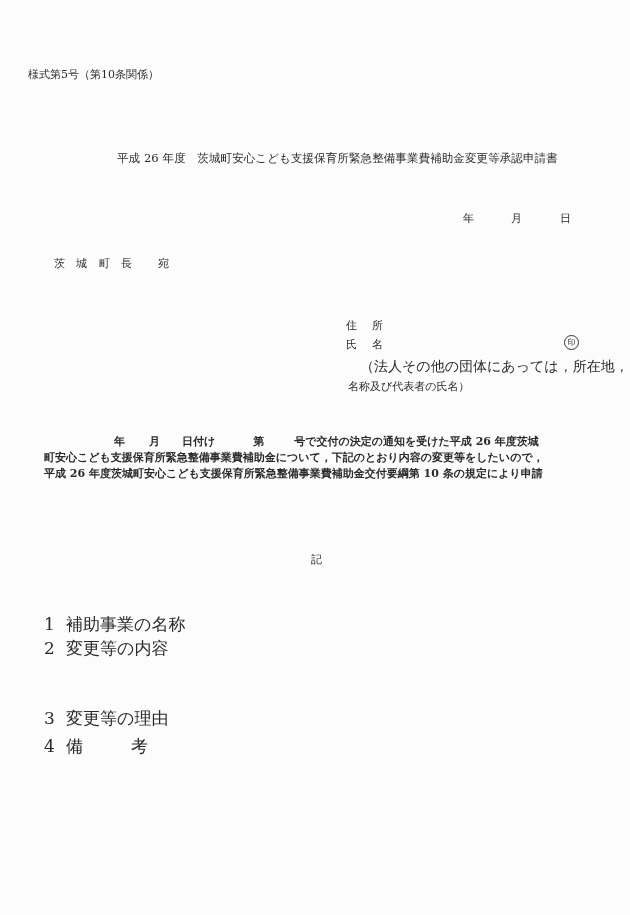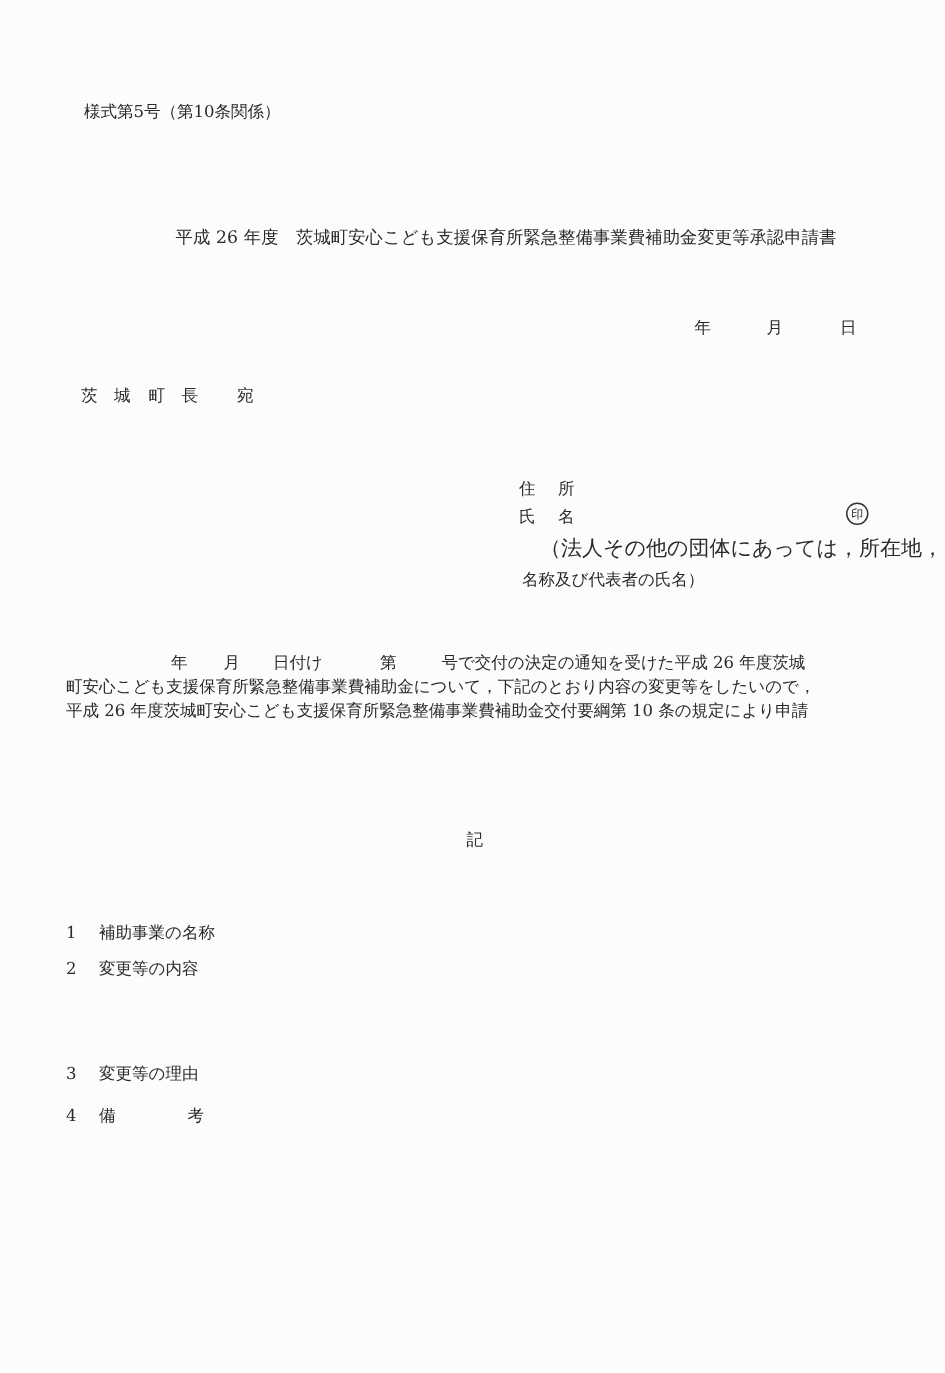--- a/index.html
+++ b/index.html
@@ -11,21 +11,21 @@
       width: 630px;
       height: 915px;
       position: relative;
       overflow: hidden;
       font-family: "DejaVu Serif", "Liberation Serif", serif;
       color: #2a2a2a;
       font-size: 11px;
       line-height: 1;
     }
     .abs { position: absolute; white-space: nowrap; }
-    .form-no { left: 56px; top: 69px; font-size: 11px; }
+    .form-no { left: 28px; top: 69px; font-size: 11px; }
     .title { left: 117px; top: 153px; font-size: 11.5px; letter-spacing: 0.1px; }
     .date-row { top: 213px; font-size: 11px; }
     .date-year { left: 463px; }
     .date-month { left: 511px; }
     .date-day { left: 560px; }
     .addressee { top: 258px; font-size: 11px; }
     .addr-1 { left: 54px; }
     .addr-2 { left: 76px; }
     .addr-3 { left: 99px; }
     .addr-4 { left: 121px; }
@@ -46,21 +46,21 @@
     .note2 { left: 348px; top: 381px; font-size: 11px; }
     .body-text {
       left: 57px; top: 434px;
       width: 520px;
       white-space: normal;
       font-size: 11px;
       line-height: 16px;
     }
     .body-line { display: block; white-space: nowrap; }
     .ki { left: 311px; top: 554px; font-size: 11px; }
-    .item { left: 44px; font-size: 11px; }
+    .item { left: 44px; font-size: 17px; }
     .item-num { display: inline-block; width: 22px; }
     .item-label { display: inline-block; }
   </style>
 </head>
 <body>
 
 <div class="abs form-no">様式第5号（第10条関係）</div>
 
 <div class="abs title">平成 26 年度　茨城町安心こども支援保育所緊急整備事業費補助金変更等承認申請書</div>
 
@@ -81,21 +81,21 @@
 <div>
   <span class="abs applicant app-label-a" style="top:320px">住</span>
   <span class="abs applicant app-label-b" style="top:320px">所</span>
   <span class="abs applicant app-label-a" style="top:339px">氏</span>
   <span class="abs applicant app-label-b" style="top:339px">名</span>
   <span class="abs seal">印</span>
   <span class="abs note1">（法人その他の団体にあっては，所在地，</span>
   <span class="abs note2">名称及び代表者の氏名）</span>
 </div>
 
-<div class="abs body-text" style="left:44px;">
+<div class="abs body-text" style="left:44px;font-weight:bold;">
   <span class="body-line">
     <span style="display:inline-block;width:70px;"></span><span>年</span><span style="display:inline-block;width:24px;"></span><span>月</span><span style="display:inline-block;width:22px;"></span><span>日付け</span><span style="display:inline-block;width:38px;"></span><span>第</span><span style="display:inline-block;width:30px;"></span><span>号で交付の決定の通知を受けた平成 26 年度茨城</span>
   </span>
   <span class="body-line">町安心こども支援保育所緊急整備事業費補助金について，下記のとおり内容の変更等をしたいので，</span>
   <span class="body-line">平成 26 年度茨城町安心こども支援保育所緊急整備事業費補助金交付要綱第 10 条の規定により申請</span>
 </div>
 
 <div class="abs ki">記</div>
 
 <div>

